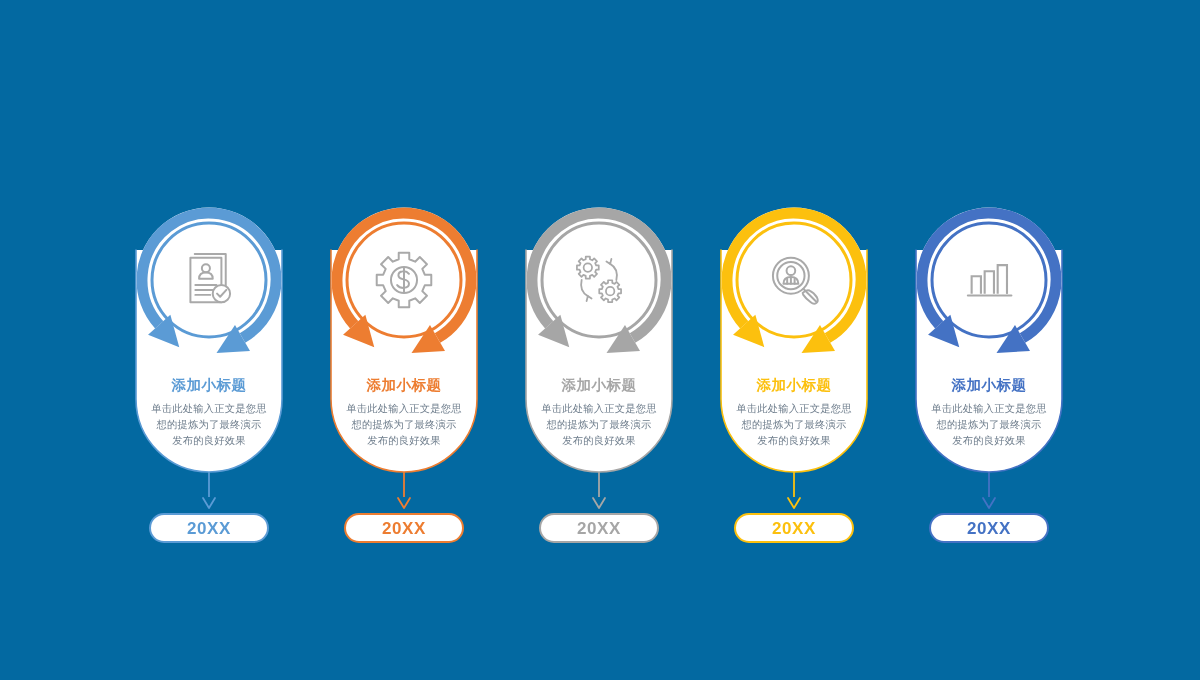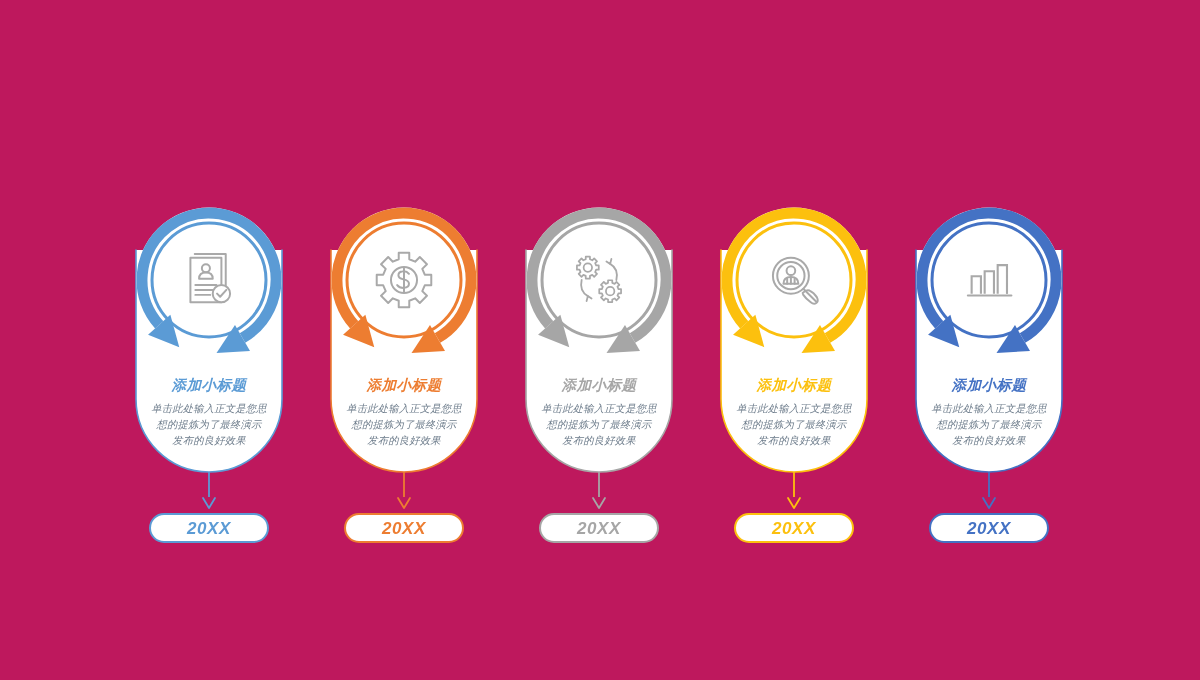--- a/index.html
+++ b/index.html
@@ -10,22 +10,21 @@
   body {
     width: 1200px;
     height: 680px;
     overflow: hidden;
     font-family: "Liberation Sans", "DejaVu Sans", sans-serif;
   }
   #stage {
     position: relative;
     width: 1200px;
     height: 680px;
-    background: #be185d;
-    font-style: italic;
+    background: #0369a1;
   }
   #diagram-svg {
     position: absolute;
     left: 0;
     top: 0;
     width: 1200px;
     height: 680px;
     display: block;
   }
   .step-title {

